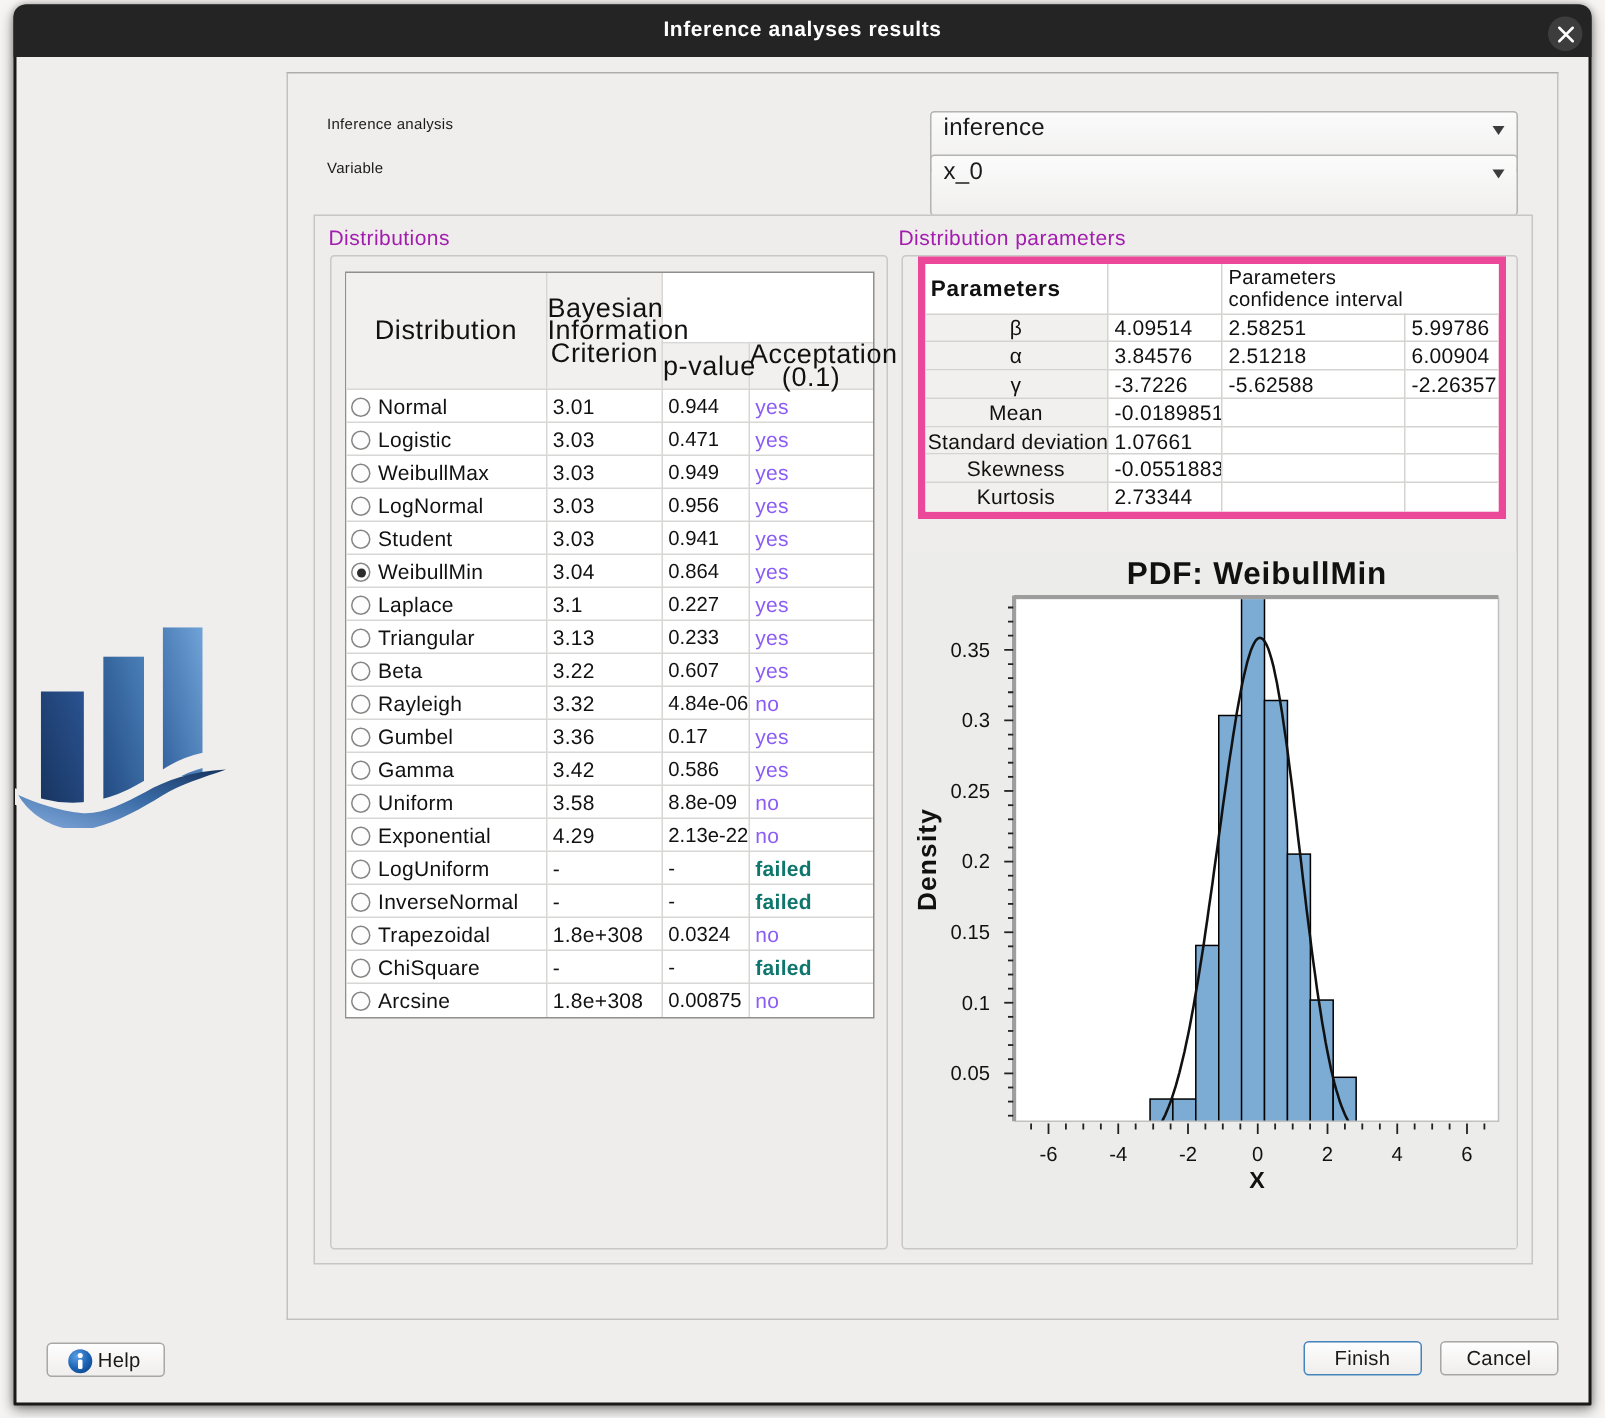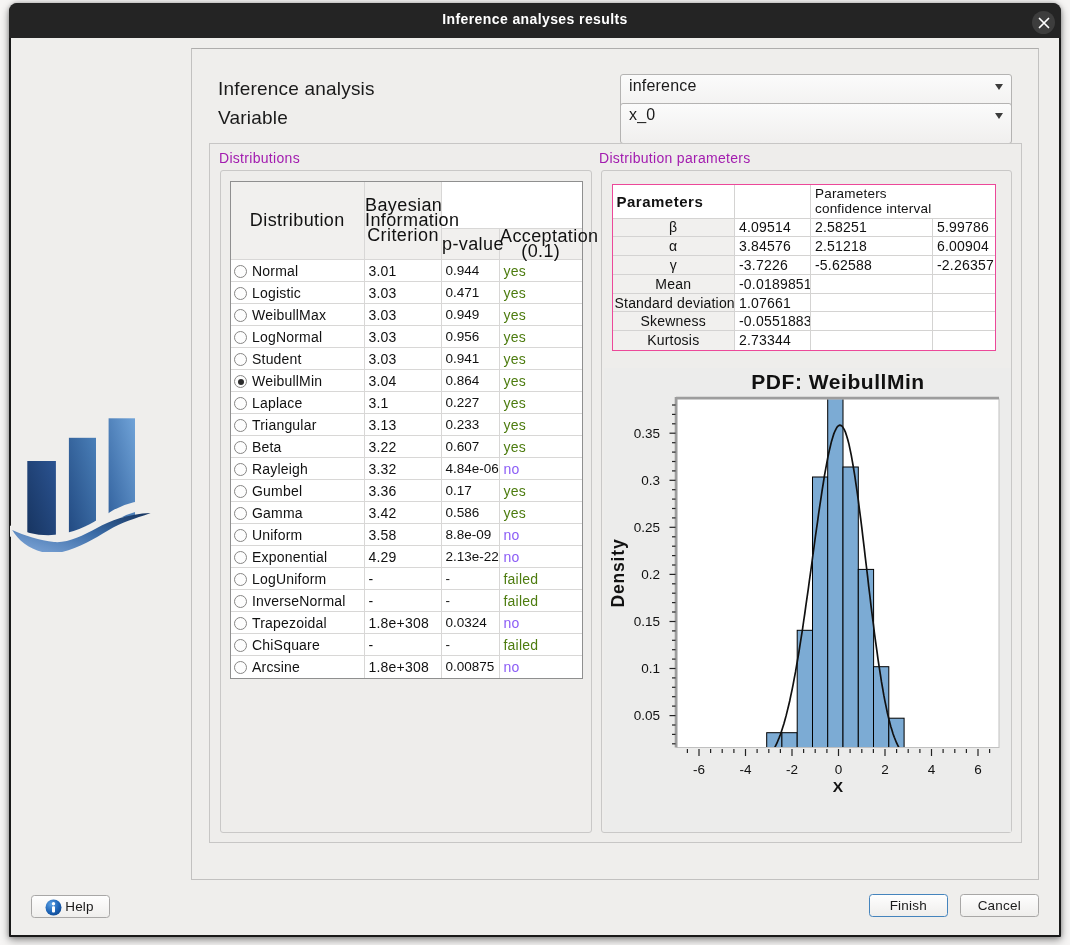--- a/index.html
+++ b/index.html
@@ -20,21 +20,21 @@
 
 .panel { left:191px; top:48px; width:848px; height:832px;
   border:1px solid #c2c1c0; border-top-color:#aeadac; background:#efeeec; }
 .frameA { left:208.5px; top:143px; width:813px; height:700px;
   border:1px solid #c7c6c5; background:#eeedeb; }
 .gbox { border:1px solid #c9c8c7; border-radius:3px; background:#eeedeb; }
 .gb1 { left:219.5px; top:170px; width:372px; height:662.5px; }
 .gb2 { left:600.5px; top:170px; width:411px; height:662.5px; }
 .gtitle { font-size:14px; letter-spacing:0.3px; color:#a21caf; }
 
-.flabel { font-size:19px; letter-spacing:0.2px; }
+.flabel { font-size:10px; letter-spacing:0.2px; }
 .combo { left:620px; width:392px; height:41px; border:1px solid #b4b3b2; border-radius:3px;
   background:linear-gradient(#fbfbfb,#f0efee); font-size:16px; line-height:21px;
   padding-left:8px; letter-spacing:0.2px; }
 .combo .arr { position:absolute; right:8px; top:8.5px; width:0; height:0;
   border-left:4.5px solid transparent; border-right:4.5px solid transparent;
   border-top:6px solid #3c3c3c; }
 
 table { border-collapse:collapse; background:#ffffff; table-layout:fixed; }
 td, th { font-weight:normal; font-size:13px; color:#111111; }
 
@@ -46,25 +46,25 @@
 .dtbl th { background:#f1f0ee; font-size:18px; letter-spacing:0.4px; white-space:nowrap; }
 .dtbl .white { background:#ffffff; }
 .dtbl td { height:22px; padding:0 0 0 3.5px; text-align:left; font-size:14px; letter-spacing:0.2px; white-space:nowrap; overflow:hidden; }
 .dtbl td.c1 { padding-left:3.5px; }
 .dtbl td:nth-child(3) { font-size:13.5px; letter-spacing:0; }
 .radio { display:inline-block; width:13px; height:13px; border:1px solid #878685;
   border-radius:50%; background:#fdfdfd; vertical-align:-2.5px; position:relative; }
 .radio .dot { position:absolute; left:2.7px; top:2.7px; width:6.4px; height:6.4px;
   border-radius:50%; background:#2c2c2c; }
 .rl { margin-left:5px; }
-.g { color:#4d7c0f; }
-.r { color:#4d7c0f; }
+.g { color:#8b5cf6; }
+.r { color:#0f766e;font-weight:bold; }
 .k { color:#8b5cf6; }
 
-.ptbl { left:611.5px; top:184px; border:1px solid #ec4899; background:#0f172a; }
+.ptbl { left:611.5px; top:171px; border:5px solid #ec4899; background:#0f172a; }
 .ptbl table { width:382px; }
 .ptbl td { border:1px solid #d4d3d2; height:18.8px; padding:0 0 0 4px; font-size:14px; letter-spacing:0.2px; white-space:nowrap; overflow:hidden; }
 .ptbl tr>*:first-child { border-left:none; } .ptbl tr>*:last-child { border-right:none; }
 .ptbl tr:first-child>* { border-top:none; } .ptbl tr:last-child>* { border-bottom:none; }
 .ptbl td.lab { background:#f1f0ee; text-align:center; padding:0 2px; font-size:14px; }
 .ptbl .hci { font-size:13.5px; }
 .ptbl .hp { font-weight:bold; font-size:15px; letter-spacing:0.5px; padding-left:4px; background:#ffffff; }
 .ptbl .hci { line-height:15px; padding-top:1px; vertical-align:top; background:#ffffff; }
 .ptbl td.mom { font-weight:bold; font-size:15px; letter-spacing:0.5px; padding-left:4px; }
 

